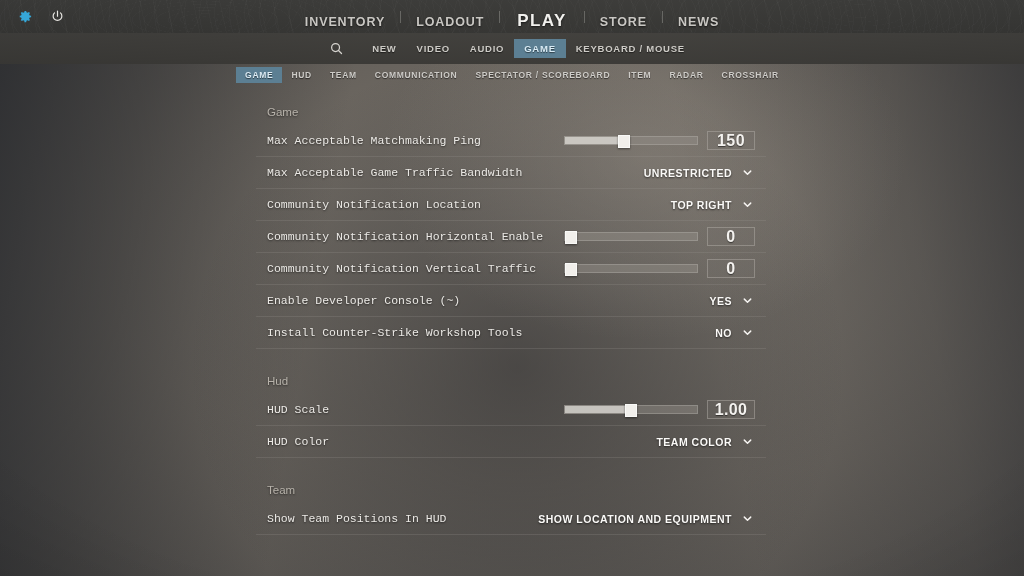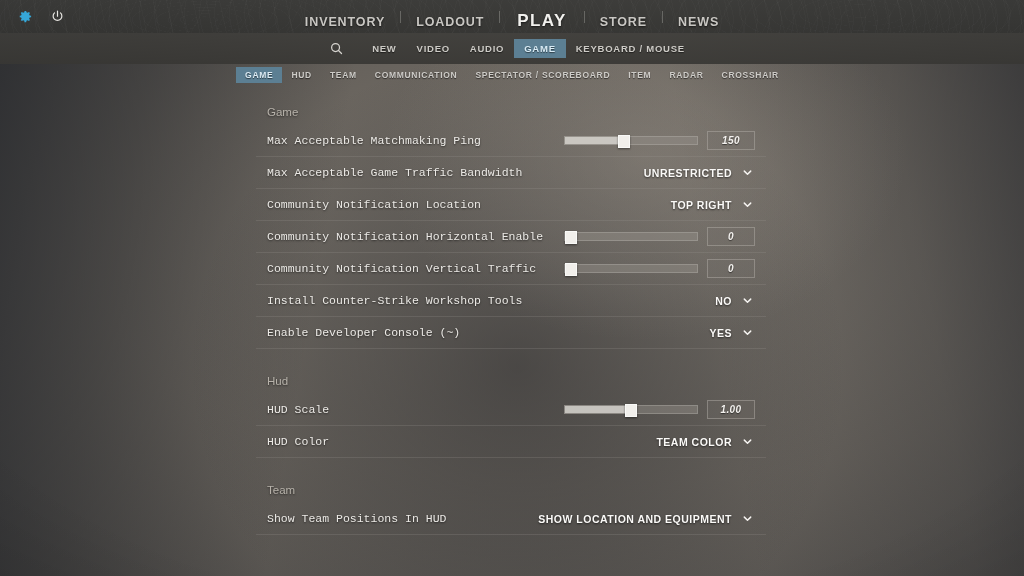--- a/index.html
+++ b/index.html
@@ -141,23 +141,22 @@
     position:absolute; top:-2px; width:12px; height:13px;
     background:#f1efeb; border:1px solid rgba(255,255,255,.6);
     box-shadow:0 1px 2px rgba(0,0,0,.45);
   }
   .valbox {
     width:48px; height:19px; border:1px solid rgba(185,180,173,.45);
     background:rgba(120,116,110,.22);
     display:flex; align-items:center; justify-content:center;
   }
   .valbox span {
-    color:#f4f2ef; font-size:10px; font-weight:700; letter-spacing:.4px;
+    color:#f4f2ef; font-size:16px; font-weight:700; letter-spacing:.4px;
     text-shadow:0 1px 1px rgba(0,0,0,.5);
-    font-style:italic;
   }
 </style>
 </head>
 <body>
 
 <div id="bg">
   <div class="layer base"></div>
   <div class="layer dark-left"></div>
   <div class="layer dark-right"></div>
   <div class="layer figure"></div>
@@ -278,34 +277,34 @@
           <div class="slider">
             <div class="fill" style="width: 0%;"></div>
             <div class="thumb" style="left: calc(0% + 0px);"></div>
           </div>
           <div class="valbox">
             <span>0</span>
           </div>
         </div>
       </div>
       <div class="row">
+        <div class="label">Enable Developer Console (~)</div>
+        <div class="dropdown">
+          <span class="value">YES</span>
+          <span style="display: flex;">
+            <svg class="chev" viewBox="0 0 24 24" fill="none" stroke="#f7f5f2" stroke-width="3.1" stroke-linecap="round" stroke-linejoin="round">
+              <path d="M5 9l7 7 7-7"></path>
+            </svg>
+          </span>
+        </div>
+      </div>
+      <div class="row">
         <div class="label">Install Counter-Strike Workshop Tools</div>
         <div class="dropdown">
           <span class="value">NO</span>
-          <span style="display: flex;">
-            <svg class="chev" viewBox="0 0 24 24" fill="none" stroke="#f7f5f2" stroke-width="3.1" stroke-linecap="round" stroke-linejoin="round">
-              <path d="M5 9l7 7 7-7"></path>
-            </svg>
-          </span>
-        </div>
-      </div>
-      <div class="row">
-        <div class="label">Enable Developer Console (~)</div>
-        <div class="dropdown">
-          <span class="value">YES</span>
           <span style="display: flex;">
             <svg class="chev" viewBox="0 0 24 24" fill="none" stroke="#f7f5f2" stroke-width="3.1" stroke-linecap="round" stroke-linejoin="round">
               <path d="M5 9l7 7 7-7"></path>
             </svg>
           </span>
         </div>
       </div>
     </div>
     <div class="group">
       <div class="group-title">Hud</div>

